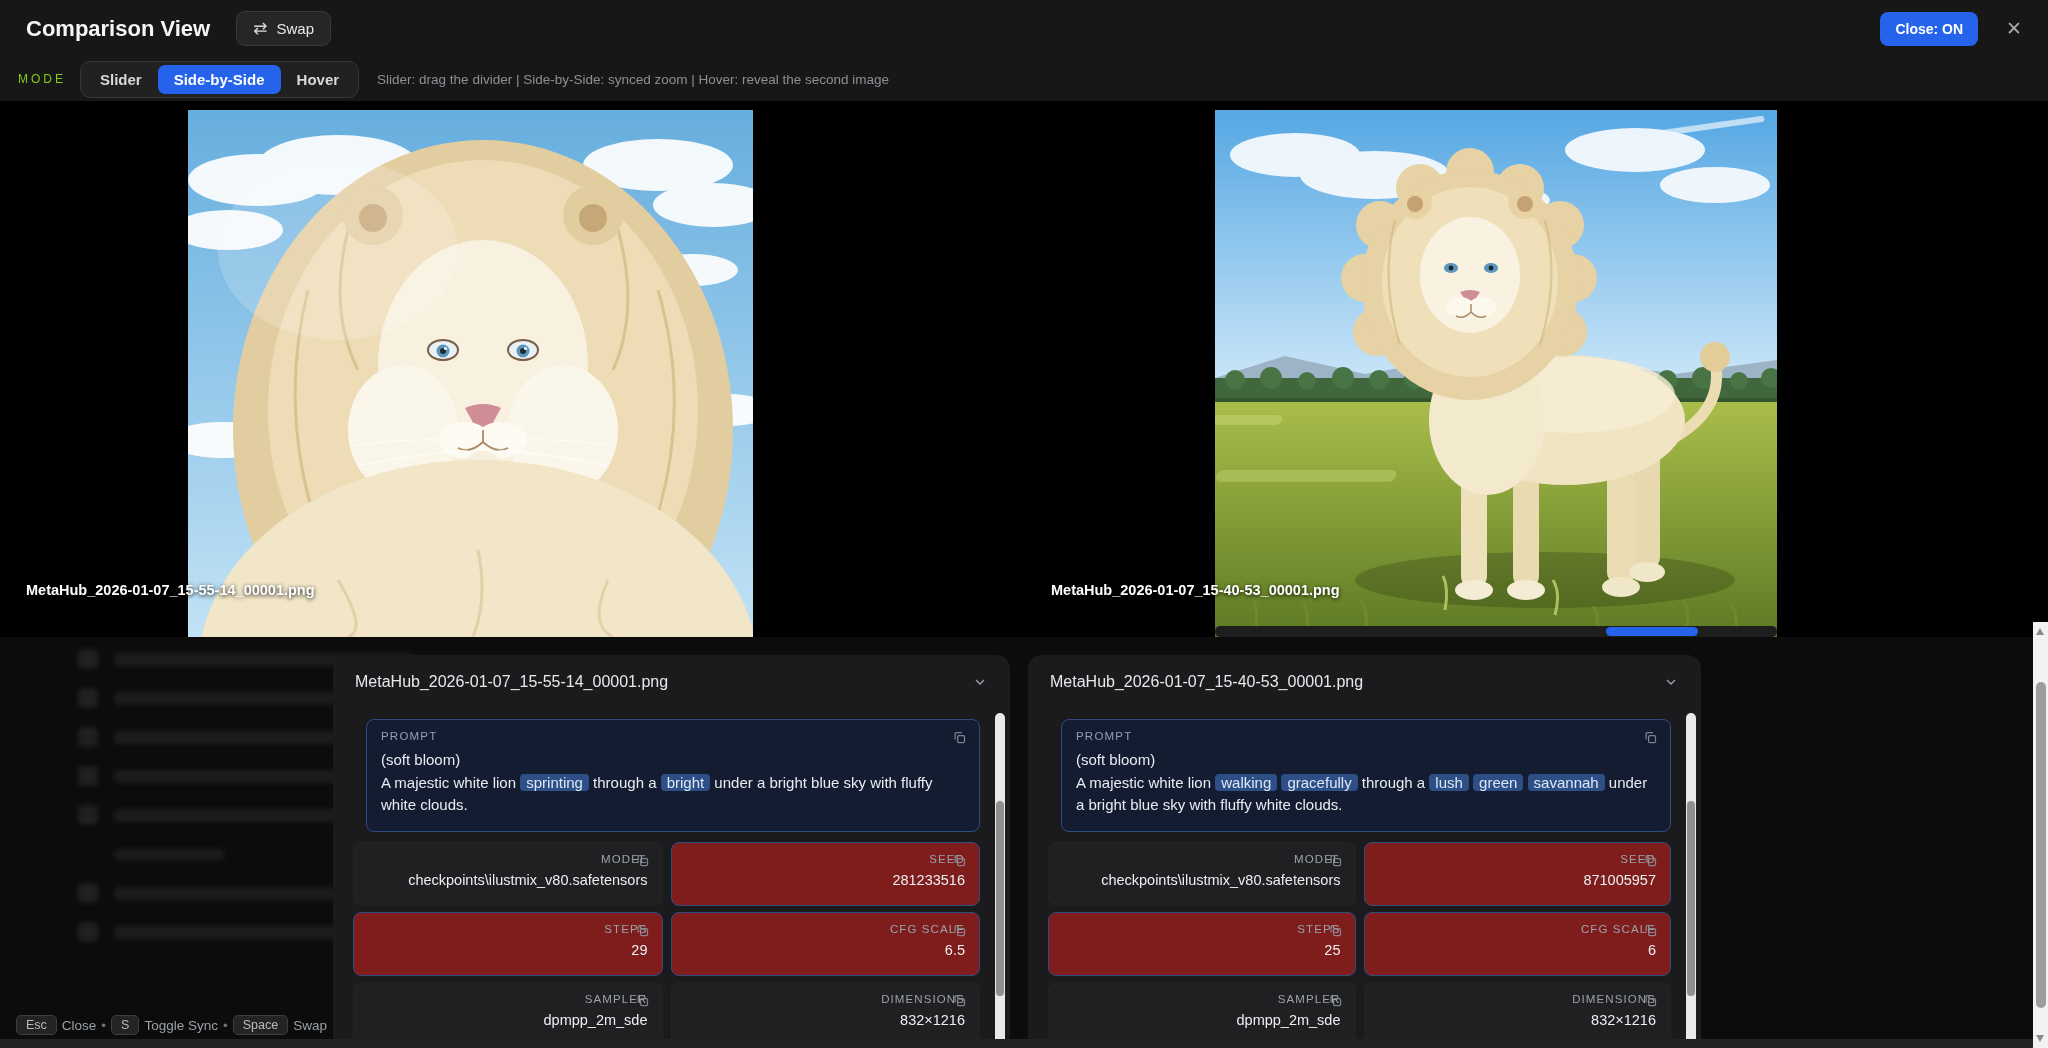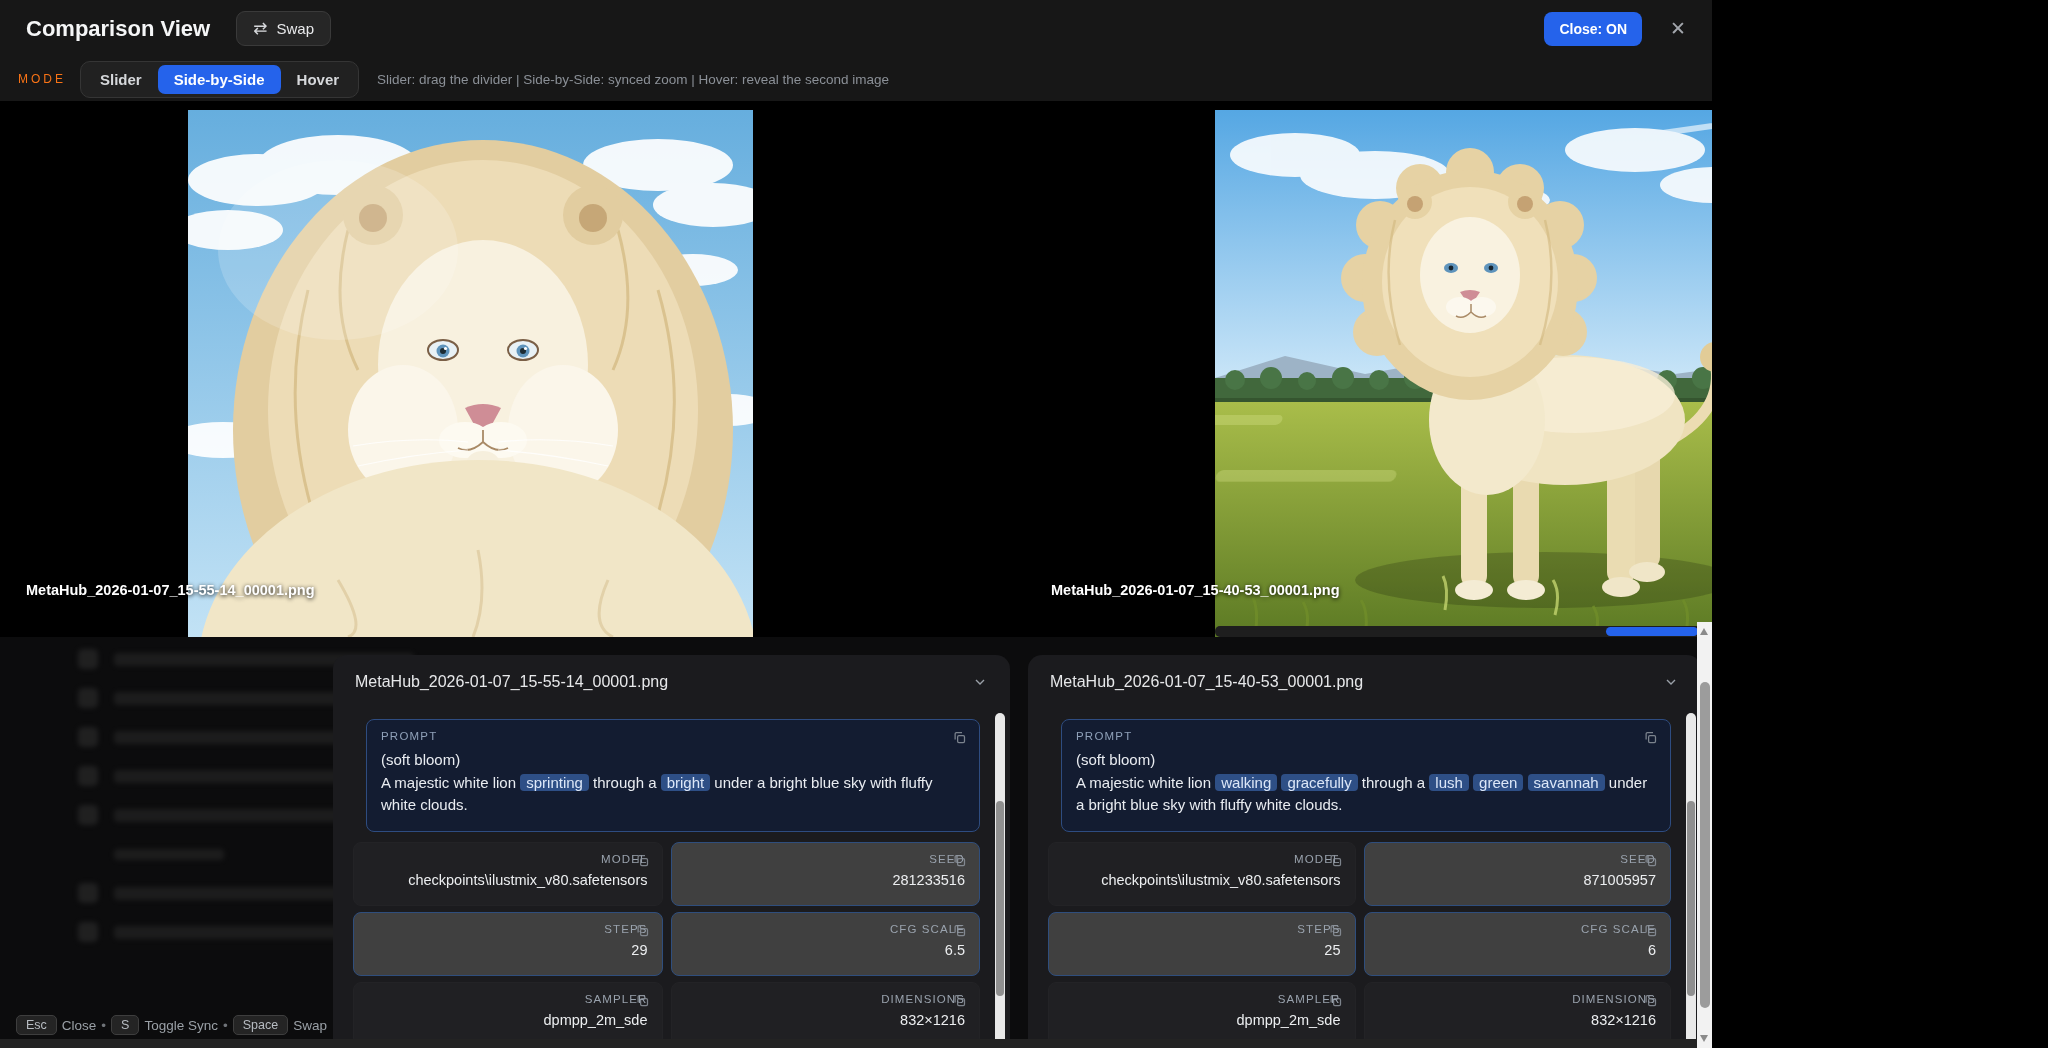--- a/index.html
+++ b/index.html
@@ -1,35 +1,35 @@
 <!DOCTYPE html>
 <html><head>
 <meta charset="utf-8">
 <style>
   html,body{margin:0;padding:0;background:#000;}
-  .app{position:relative;width:1712px;height:1048px;background:#0a0a0a;overflow:hidden;
+  .app{position:relative;width:2048px;height:1048px;background:#0a0a0a;overflow:hidden;
        font-family:"Liberation Sans",sans-serif;-webkit-font-smoothing:antialiased;}
 
   
   .header{position:absolute;top:0;left:0;right:0;height:57px;background:#171717;
           display:flex;align-items:center;padding:0 26px;box-sizing:border-box;}
   .title{font-size:22px;font-weight:bold;color:#f5f6f7;}
   .swap-btn{margin-left:26px;display:inline-flex;align-items:center;gap:9px;background:#262626;
             border:1px solid #3a3a3a;color:#e8e9eb;font-size:15px;font-weight:500;
             padding:8px 16px;border-radius:9px;cursor:pointer;}
   .swap-glyph{font-size:17px;line-height:1;color:#d6d8db;}
   .hspacer{flex:1;}
   .sync-btn{background:#2563eb;color:#fff;font-size:14px;font-weight:bold;padding:9px 15px;
             border-radius:8px;cursor:pointer;}
   .close-btn{margin-left:28px;color:#a3a7ad;font-size:19px;cursor:pointer;line-height:1;}
 
   
   .modebar{position:absolute;top:57px;left:0;right:0;height:44px;background:#171717;
            display:flex;align-items:center;}
-  .mode-label{margin-left:18px;font-size:12px;color:#f97316;letter-spacing:3px;}
+  .mode-label{margin-left:18px;font-size:12px;color:#84cc16;letter-spacing:3px;}
   .mode-group{margin-left:14px;display:flex;background:#212121;border:1px solid #353535;
               border-radius:10px;padding:3px;}
   .mode-btn{padding:6px 16px;font-size:15px;font-weight:600;color:#d6d8db;border-radius:7px;cursor:pointer;}
   .mode-btn.active{background:#2563eb;color:#fff;}
   .mode-hint{margin-left:18px;font-size:13.5px;color:#8b9097;}
 
   
   .viewer{position:absolute;top:101px;left:0;width:2048px;height:536px;background:#000;}
   .img-frame{position:absolute;top:9px;height:527px;overflow:hidden;cursor:grab;}
   .img-frame.left{left:188px;width:565px;}
@@ -64,21 +64,21 @@
   .prompt-box{position:absolute;left:33px;right:30px;top:64px;height:113px;background:#131c31;
         border:1px solid #2e4c80;border-radius:8px;padding:10px 14px;box-sizing:border-box;}
   .pb-label{font-size:11.5px;color:#8fa0b8;letter-spacing:1.2px;}
   .pb-text{margin-top:7px;font-size:15px;line-height:1.5;color:#e9ecf1;}
   .chip{background:#2e4f86;border-radius:4px;padding:0 6px;color:#dce7f8;}
   .copy{position:absolute;top:10px;right:12px;cursor:pointer;opacity:.85;}
   .fields{position:absolute;left:20px;right:30px;top:187px;display:grid;
           grid-template-columns:1fr 1fr;column-gap:8px;row-gap:6px;}
   .field{position:relative;height:64px;background:#202023;border:1px solid #232326;border-radius:8px;
          padding:10px 14px;box-sizing:border-box;text-align:right;}
-  .field.hl{background:#404040;border-color:#2f4e7d;}
+  .field.hl{background:#7f1d1d;border-color:#2f4e7d;}
   .f-label{font-size:11.5px;color:#99a2ad;letter-spacing:1.1px;}
   .f-value{margin-top:7px;font-size:14.5px;color:#eceef0;}
   .card-scroll{position:absolute;top:58px;bottom:4px;right:5px;width:10px;background:#e9e9e9;
          border-radius:6px;cursor:pointer;}
   .card-scroll .vthumb{position:absolute;left:1px;width:8px;top:88px;height:195px;background:#8f8f8f;
          border-radius:4px;}
 
   
   .shortcuts{position:absolute;left:16px;bottom:13px;z-index:6;display:flex;align-items:center;
          gap:5px;font-size:13.5px;color:#9aa0a6;}

